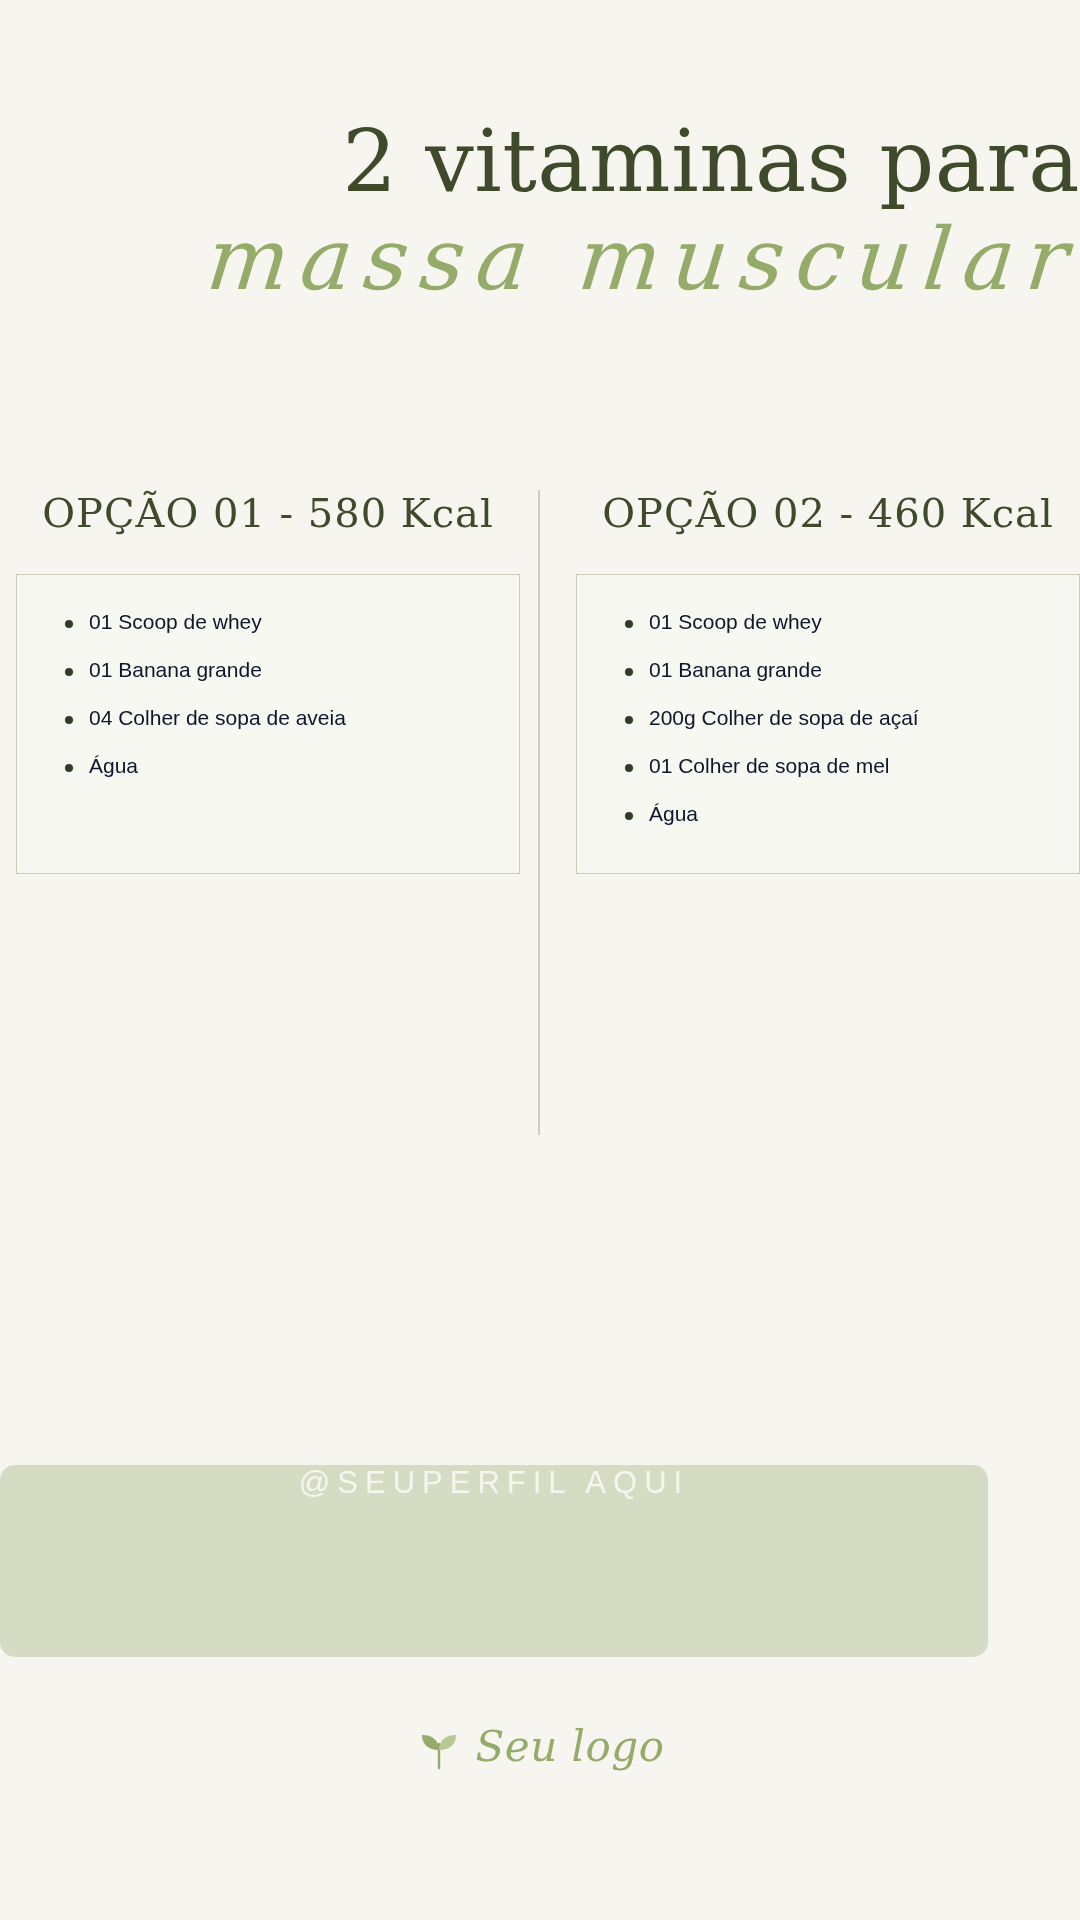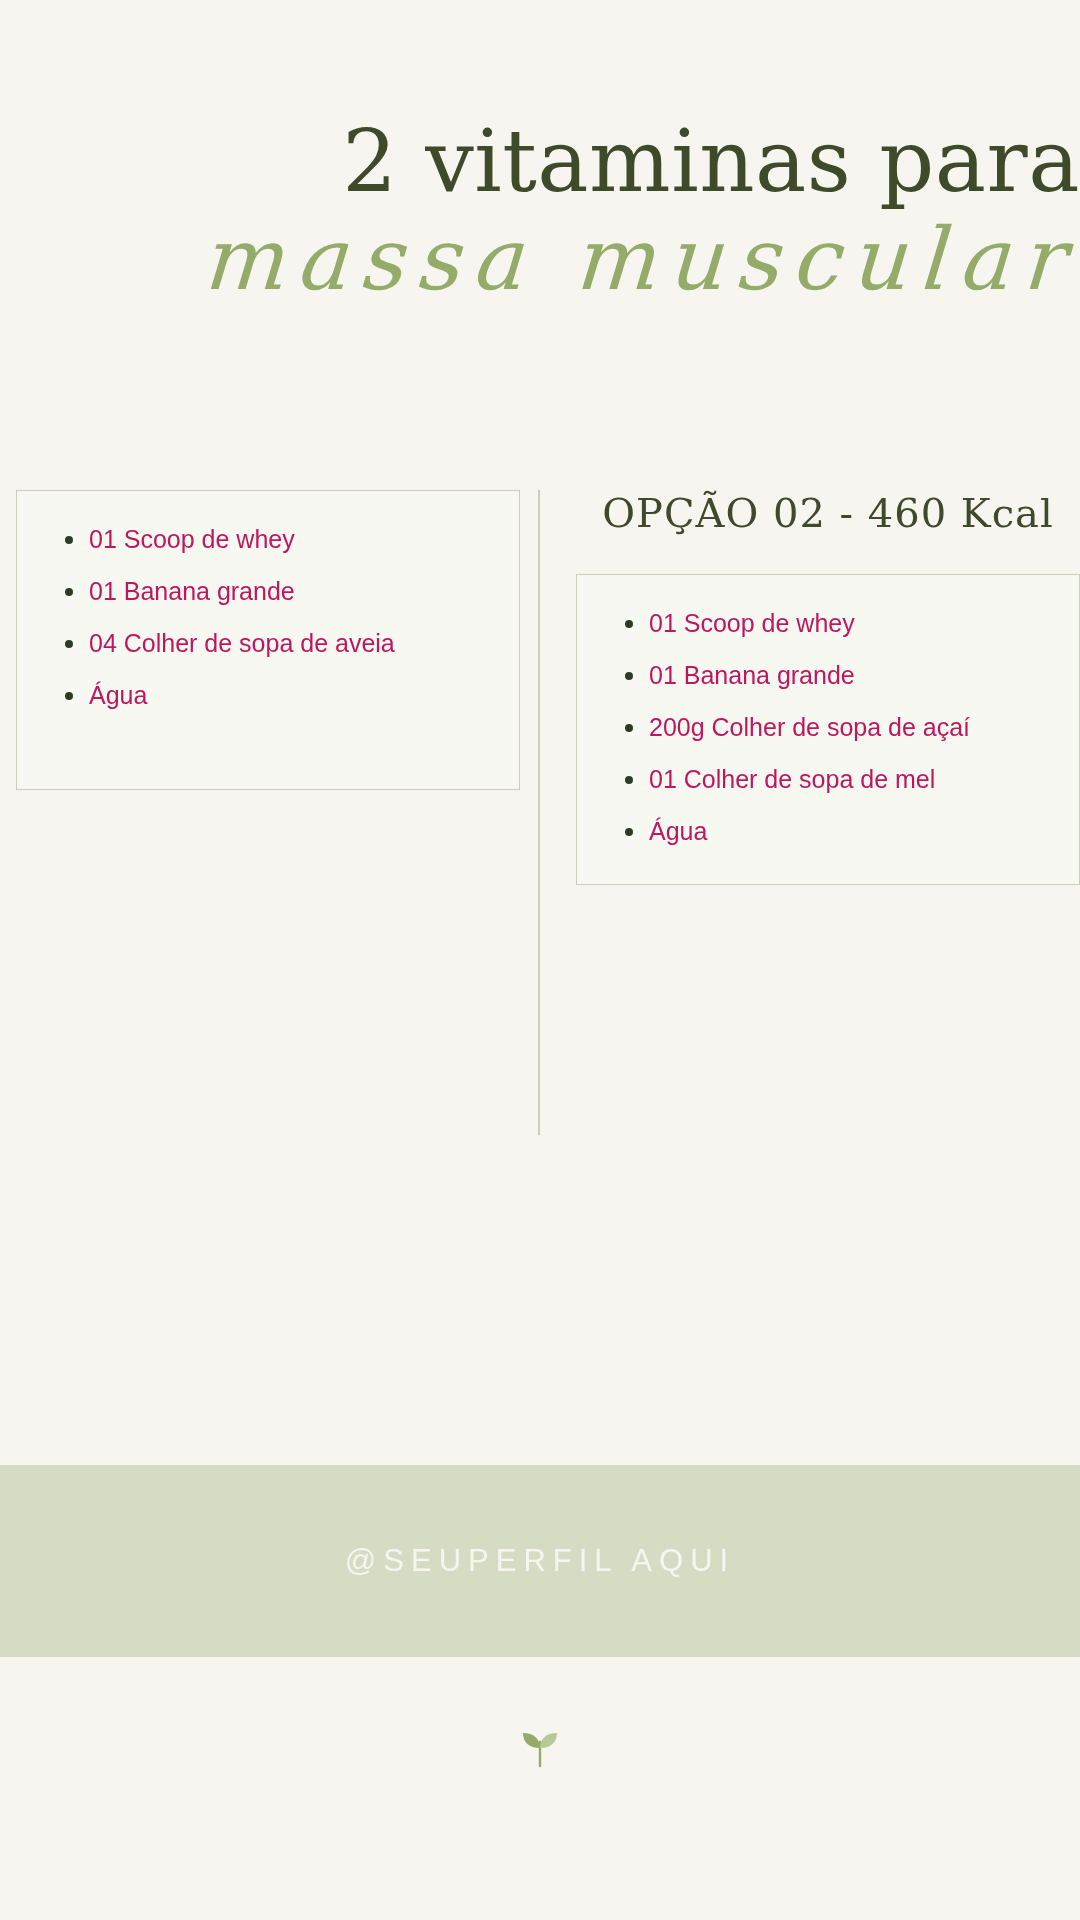--- a/index.html
+++ b/index.html
@@ -92,23 +92,23 @@
     padding: 36px 30px 40px 30px;
     min-height: 300px;
   }
 
   .ingredient-list {
     list-style: none;
   }
 
   .ingredient-list li {
     position: relative;
-    font-size: 25px;
+    font-size: 21px;
     line-height: 1.0;
-    color: #be185d;
+    color: #0f172a;
     padding: 0 0 0 42px;
     margin-bottom: 27px;
     white-space: nowrap;
   }
 
   .ingredient-list li:last-child { margin-bottom: 0; }
 
   .ingredient-list li::before {
     content: "";
     position: absolute;
@@ -118,26 +118,27 @@
     height: 8px;
     border-radius: 50%;
     background: #2f3b25;
   }
 
   
   .handle-band {
     position: absolute;
     left: 0;
     top: 1465px;
-    width: 1080px;
+    width: 988px;
     height: 192px;
     background: #d6dcc4;
     display: flex;
-    align-items: center;
+    align-items: flex-start;
     justify-content: center;
+    border-radius: 15px;
   }
 
   .handle-text {
     font-size: 31px;
     letter-spacing: 7px;
     color: #f6f5ef;
     font-weight: 400;
   }
 
   
@@ -170,20 +171,21 @@
   <div class="title-block">
     <div class="title-line1">2 vitaminas para</div>
     <div class="title-line2">massa muscular</div>
   </div>
 
   <div class="divider"></div>
 
   <div class="columns">
 
     <div class="column left">
+      <div class="option-title">OPÇÃO 01 - 580 Kcal</div>
       <div class="ingredient-box">
         <ul class="ingredient-list">
           <li>01 Scoop de whey</li>
           <li>01 Banana grande</li>
           <li>04 Colher de sopa de aveia</li>
           <li>Água</li>
         </ul>
       </div>
     </div>
 
@@ -207,15 +209,16 @@
   </div>
 
   <div class="footer-logo">
     <span>
       <svg class="logo-mark" viewBox="0 0 46 46" xmlns="http://www.w3.org/2000/svg">
         <path d="M23 44 C23 34 23 26 23 20" stroke="#94ab6a" stroke-width="2.4" fill="none" stroke-linecap="round"></path>
         <path d="M23 26 C12 26 6 20 6 11 C17 11 23 17 23 26 Z" fill="#94ab6a"></path>
         <path d="M23 26 C34 26 40 20 40 11 C29 11 23 17 23 26 Z" fill="#b8c896"></path>
       </svg>
     </span>
+    <span class="logo-text">Seu logo</span>
   </div>
 
 </div>
 
 </body></html>

